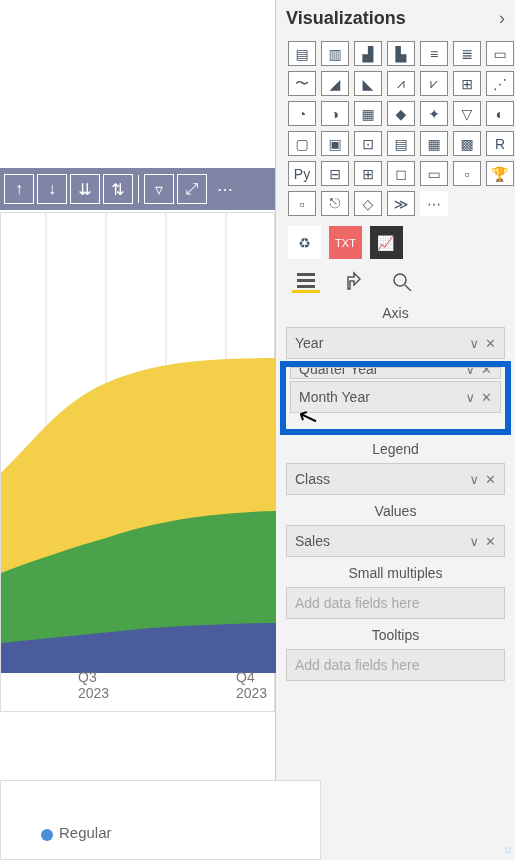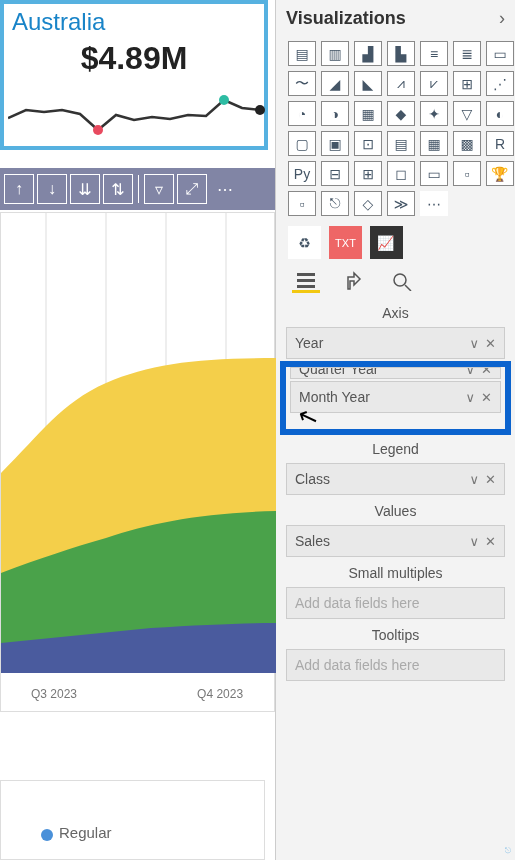--- a/index.html
+++ b/index.html
@@ -40,29 +40,29 @@
   .tool-sep { width: 1px; height: 28px; background: #fff; margin: 0 2px;}
 
   
   .area-chart {
     position: absolute; left:0; top:212px;
     width: 275px; height: 500px; background:#fff;
     border:1px solid #ddd;
   }
   .axis-labels {
     position:absolute; bottom:10px; left:0; right:0; display:flex;
-    color:#777; font-size:12px;
+    color:#777; font-size:14px;padding-left:47px;
   }
   .axis-labels span:first-child { margin-left: 30px; }
   .axis-labels span:last-child  { margin-left: 120px; }
 
   
   .legend-tile {
     position:absolute; left:0; top:780px;
-    width:265px; height:80px; border:1px solid #ddd; background:#fff;
+    width:321px; height:80px; border:1px solid #ddd; background:#fff;
     display:flex; align-items:flex-end; padding:0 0 18px 40px; gap:6px;
     color:#666; font-size:15px;
   }
   .legend-dot { width:12px;height:12px;border-radius:50%;background:#4a90d9; display:inline-block;}
 
   
   .panel-header { display:flex;align-items:center;justify-content:space-between;padding:8px 10px; }
   .panel-header h1{ font-size:18px; font-weight:600;}
   .chev { font-size:18px; color:#666; cursor:pointer;}
   .viz-grid {
@@ -96,30 +96,20 @@
     pointer-events:none;
   }
 
   .watermark { position:absolute; right:4px; bottom:4px; font-size:8px;color:#4aa3e0;opacity:.6;}
 </style>
 </head>
 <body>
 
 <div class="canvas">
 
-  <div class="kpi">
-    <div class="kpi-title">Australia</div>
-    <div class="kpi-value">$4.89M</div>
-    <svg class="sparkline" viewBox="0 0 260 50">
-      <polyline points="0,28 18,20 36,22 54,20 72,24 90,40 108,25 126,30 144,27 162,29 180,25 198,26 216,10 234,18 252,20" fill="none" stroke="#333" stroke-width="2.5"></polyline>
-      <circle cx="90" cy="40" r="5" fill="#e84a5f"></circle>
-      <circle cx="216" cy="10" r="5" fill="#2dbca3"></circle>
-      <circle cx="252" cy="20" r="5" fill="#222"></circle>
-    </svg>
-  </div>
 
   <div class="toolbar">
     <div class="tool-btn">↑</div>
     <div class="tool-btn">↓</div>
     <div class="tool-btn">⇊</div>
     <div class="tool-btn">⇅</div>
     <div class="tool-sep"></div>
     <div class="tool-btn">▿</div>
     <div class="tool-btn">⤢</div>
     <div class="tool-btn" style="border:none">⋯</div>

